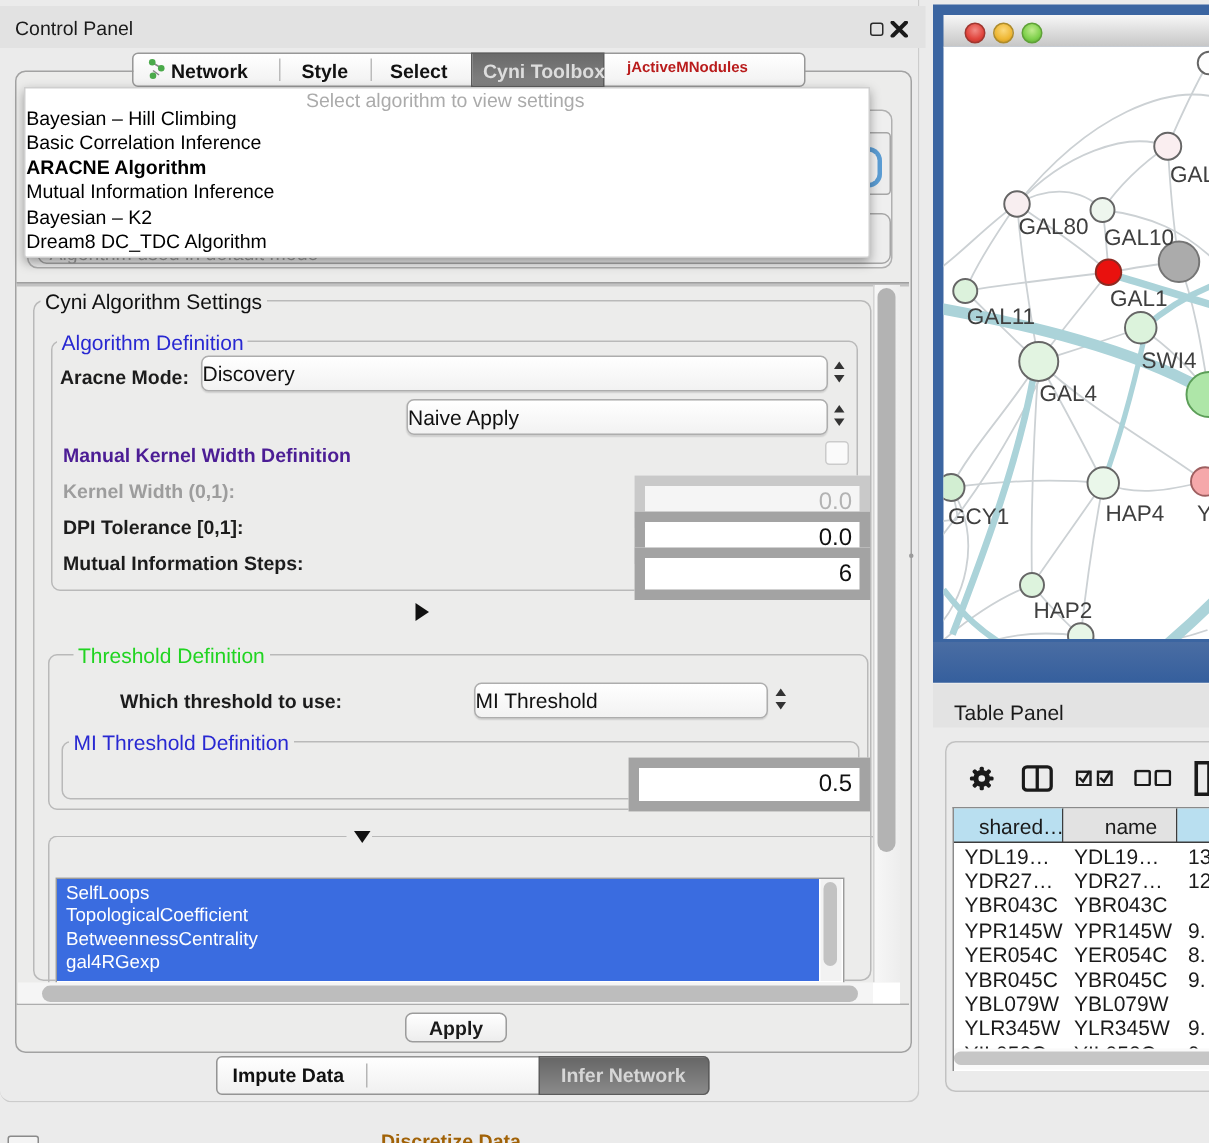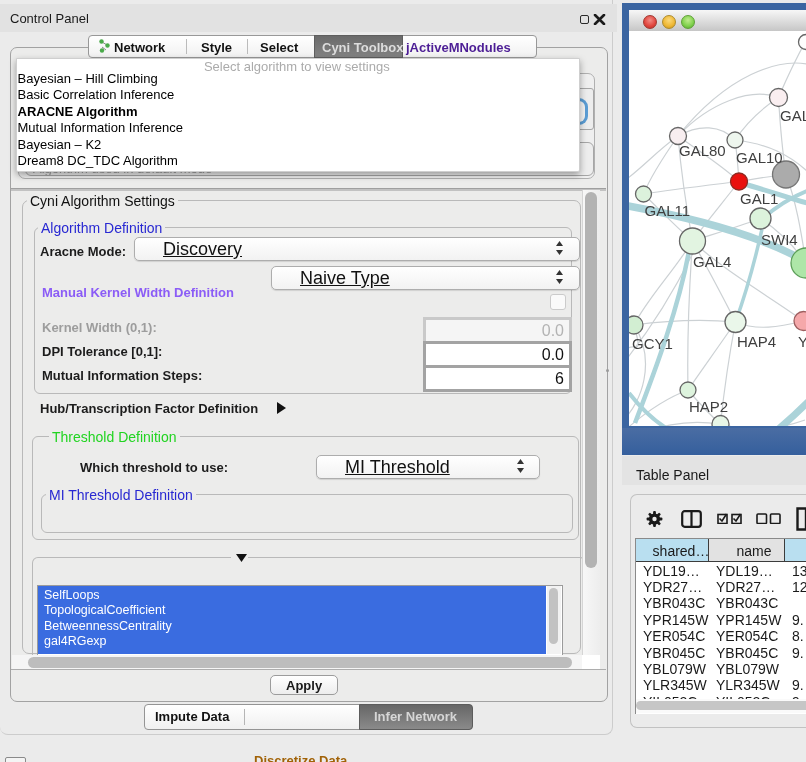--- a/index.html
+++ b/index.html
@@ -1,22 +1,22 @@
 <!DOCTYPE html>
 <html><head>
 <meta charset="utf-8">
 <style>
 html,body{margin:0;padding:0;}
 body{width:806px;height:762px;position:relative;overflow:hidden;background:#ebebeb;font-family:"Liberation Sans",sans-serif;}
 .a{position:absolute;}
 .gb{position:absolute;border:1px solid #b9b9b9;border-radius:6px;}
 .gt{position:absolute;font-size:14px;background:#ececeb;padding:0 3px;white-space:nowrap;}
 .lbl{position:absolute;font-size:13px;font-weight:bold;color:#1c1c1c;white-space:nowrap;}
-.fld{position:absolute;background:#fff;border:3px solid #a3a3a3;font-size:16px;text-align:right;padding-right:5px;color:#111;line-height:21px;}
-.combo{position:absolute;background:linear-gradient(#ffffff,#f2f2f2);border:1px solid #adadad;border-radius:5px;font-size:18px;color:#111;line-height:22px;padding-left:28px;box-shadow:0 1px 1px rgba(0,0,0,0.12);text-decoration:underline;}
+.fld{position:absolute;background:#fff;border:7px solid #a3a3a3;font-size:16px;text-align:right;padding-right:5px;color:#111;line-height:21px;}
+.combo{position:absolute;background:linear-gradient(#ffffff,#f2f2f2);border:1px solid #adadad;border-radius:5px;font-size:14px;color:#111;line-height:22px;padding-left:0;box-shadow:0 1px 1px rgba(0,0,0,0.12);}
 .car{position:absolute;right:8px;top:3px;width:9px;height:16px;}
 </style>
 </head>
 <body>
 
 <div class="a" style="left:0;top:0;width:612px;height:734px;background:#ebebeb;border-right:1px solid #cccccc;border-bottom:1px solid #cccccc;border-radius:0 0 8px 8px;"></div>
 <div class="a" style="left:0;top:4px;width:617px;height:28px;background:#e2e2e2;"></div>
 <div class="a" style="left:10px;top:11px;font-size:13px;color:#1a1a1a;">Control Panel</div>
 <div class="a" style="left:580px;top:15px;width:7px;height:7px;border:1.6px solid #2a2a2a;border-radius:2px;"></div>
 <svg class="a" style="left:593px;top:14px;" width="13" height="11" viewBox="0 0 13 11">
@@ -32,21 +32,21 @@
 <svg class="a" style="left:98px;top:39px;" width="13" height="15" viewBox="0 0 13 15">
     <path d="M4 3 L9 6 M4 8 L8 11" stroke="#888" stroke-width="1"></path>
     <circle cx="3.5" cy="2.5" r="2.2" fill="#4aaa4a"></circle>
     <circle cx="9.5" cy="6.5" r="2.2" fill="#4aaa4a"></circle>
     <circle cx="4" cy="11.5" r="2.2" fill="#4aaa4a"></circle>
   </svg>
 <div class="a" style="left:114px;top:40px;font-size:13px;font-weight:bold;color:#111;">Network</div>
 <div class="a" style="left:201px;top:40px;font-size:13px;font-weight:bold;color:#111;">Style</div>
 <div class="a" style="left:260px;top:40px;font-size:13px;font-weight:bold;color:#111;">Select</div>
 <div class="a" style="left:322px;top:40px;font-size:13px;font-weight:bold;color:#dddddd;">Cyni Toolbox</div>
-<div class="a" style="left:406px;top:40px;font-size:13px;font-weight:bold;color:#4c1d95;">jActiveMNodules</div>
+<div class="a" style="left:418px;top:40px;font-size:10px;font-weight:bold;color:#b91c1c;">jActiveMNodules</div>
 
 <div class="a" style="left:11px;top:669px;width:595px;height:1px;background:#adadad;"></div>
 <div class="a" style="left:270px;top:675px;width:68px;height:20px;background:linear-gradient(#ffffff,#ededed);border:1px solid #9c9c9c;border-radius:5px;box-sizing:border-box;"></div>
 <div class="a" style="left:286px;top:678px;font-size:13px;font-weight:600;color:#1a1a1a;">Apply</div>
 <div class="a" style="left:144px;top:704px;width:329px;height:26px;background:linear-gradient(#ffffff,#f0f0f0);border:1px solid #949494;border-radius:4px;box-sizing:border-box;"></div>
 <div class="a" style="left:359px;top:704px;width:114px;height:26px;background:linear-gradient(#666666,#8a8a8a);border:1px solid #5c5c5c;border-radius:0 4px 4px 0;box-sizing:border-box;"></div>
 <div class="a" style="left:244px;top:709px;width:1px;height:16px;background:#b5b5b5;"></div>
 <div class="a" style="left:155px;top:709px;font-size:13px;font-weight:bold;color:#111;">Impute Data</div>
 <div class="a" style="left:254px;top:709px;font-size:13px;font-weight:bold;color:#a16207;margin-top:44px;">Discretize Data</div>
 <div class="a" style="left:374px;top:709px;font-size:13px;font-weight:bold;color:#d6d6d6;">Infer Network</div>
@@ -59,50 +59,50 @@
   <div class="gt" style="left:15px;top:2px;color:#111;">Cyni Algorithm Settings</div>
 
   <div class="gb" style="left:22px;top:36px;width:536px;height:165px;"></div>
   <div class="gt" style="left:26px;top:29px;color:#2828d2;">Algorithm Definition</div>
   <div class="lbl" style="left:28px;top:53px;">Aracne Mode:</div>
   <div class="combo" style="left:122px;top:46px;width:416px;height:22px;">Discovery</div>
   <svg class="car" style="left:543px;top:49px;" width="9" height="16" viewBox="0 0 9 16">
         <path d="M4.5 1 L8 6 L1 6 Z" fill="#333"></path>
         <path d="M4.5 15 L8 10 L1 10 Z" fill="#333"></path>
       </svg>
-  <div class="combo" style="left:259px;top:75px;width:279px;height:22px;">Naive Type</div>
+  <div class="combo" style="left:259px;top:75px;width:279px;height:22px;">Naive Apply</div>
   <svg class="car" style="left:543px;top:78px;" width="9" height="16" viewBox="0 0 9 16">
         <path d="M4.5 1 L8 6 L1 6 Z" fill="#333"></path>
         <path d="M4.5 15 L8 10 L1 10 Z" fill="#333"></path>
       </svg>
-  <div class="lbl" style="left:30px;top:94px;color:#8b5cf6;">Manual Kernel Width Definition</div>
+  <div class="lbl" style="left:30px;top:105px;color:#4c1d95;">Manual Kernel Width Definition</div>
   <div class="a" style="left:538px;top:103px;width:14px;height:14px;background:#fafafa;border:1px solid #cbcbcb;border-radius:3px;"></div>
   <div class="lbl" style="left:30px;top:129px;color:#9d9d9d;">Kernel Width (0,1):</div>
   <div class="fld" style="left:411px;top:126px;width:138px;height:21px;background:#f5f5f5;border-color:#c9c9c9;color:#b3b3b3;">0.0</div>
   <div class="lbl" style="left:30px;top:153px;">DPI Tolerance [0,1]:</div>
   <div class="fld" style="left:411px;top:150px;width:138px;height:21px;">0.0</div>
   <div class="lbl" style="left:30px;top:177px;">Mutual Information Steps:</div>
   <div class="fld" style="left:411px;top:174px;width:138px;height:21px;">6</div>
 
-  <div class="lbl" style="left:28px;top:210px;">Hub/Transcription Factor Definition</div>
   <svg class="a" style="left:263px;top:210px;" width="12" height="14" viewBox="0 0 12 14">
         <path d="M2 1 L11 7 L2 13 Z" fill="#111"></path>
       </svg>
 
   <div class="gb" style="left:20px;top:245px;width:545px;height:102px;"></div>
   <div class="gt" style="left:37px;top:238px;color:#21d421;">Threshold Definition</div>
   <div class="lbl" style="left:68px;top:269px;">Which threshold to use:</div>
   <div class="combo" style="left:304px;top:264px;width:194px;height:22px;">MI Threshold</div>
   <svg class="car" style="left:504px;top:267px;" width="9" height="16" viewBox="0 0 9 16">
         <path d="M4.5 1 L8 6 L1 6 Z" fill="#333"></path>
         <path d="M4.5 15 L8 10 L1 10 Z" fill="#333"></path>
       </svg>
 
   <div class="gb" style="left:29px;top:303px;width:530px;height:37px;"></div>
   <div class="gt" style="left:34px;top:296px;color:#2828d2;">MI Threshold Definition</div>
+  <div class="fld" style="left:407px;top:314px;width:142px;height:22px;">0.5</div>
 
   <div class="gb" style="left:20px;top:366px;width:552px;height:118px;border-radius:6px 6px 0 0;border-bottom:none;"></div>
   <svg class="a" style="left:219px;top:361px;background:#ececeb;" width="17" height="11" viewBox="0 0 13 11">
         <path d="M3 2 L14 2 L8.5 10 Z" fill="#111"></path>
       </svg>
   <div class="lbl" style="left:31px;top:398px;">Data Attributes</div>
 
   <div class="a" style="left:25px;top:394px;width:524px;height:70px;background:#ffffff;border:1px solid #9b9b9b;"></div>
   <div class="a" style="left:26px;top:395px;width:508px;height:68px;background:#3a6ce0;"></div>
   <div class="a" style="left:32px;top:397px;font-size:12.5px;color:#ffffff;line-height:15.3px;">SelfLoops<br>TopologicalCoefficient<br>BetweennessCentrality<br>gal4RGexp</div>

